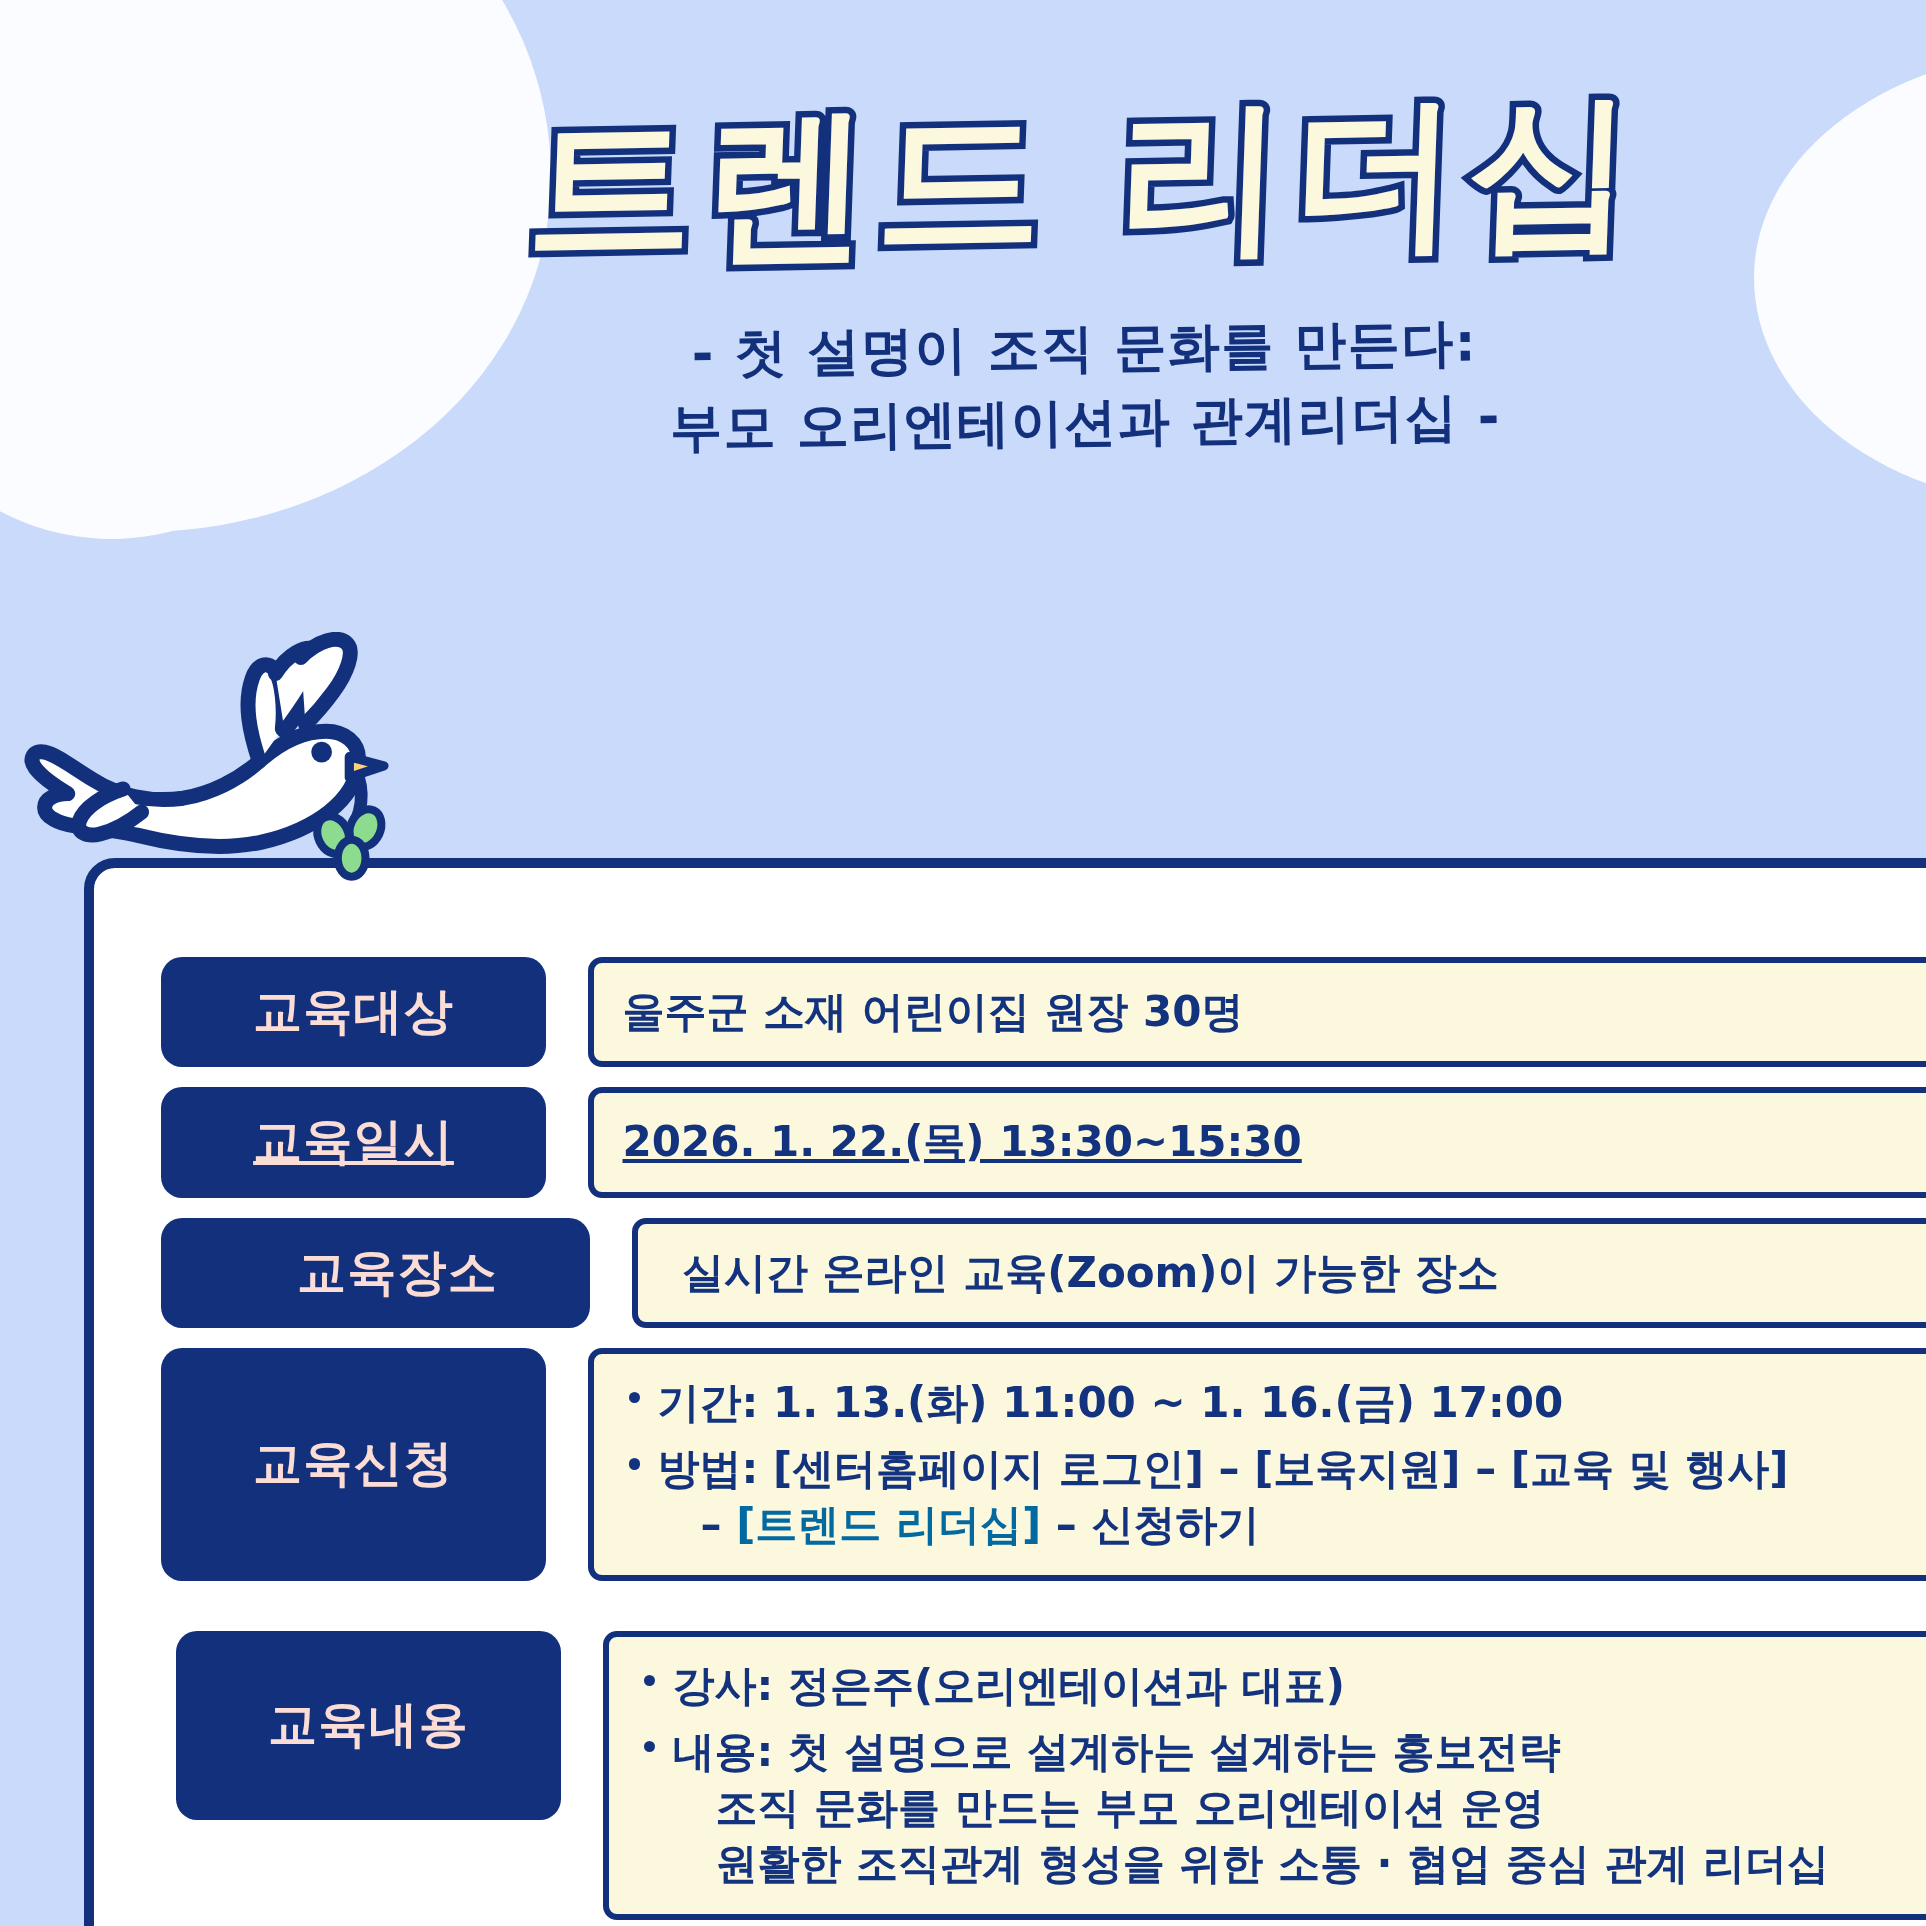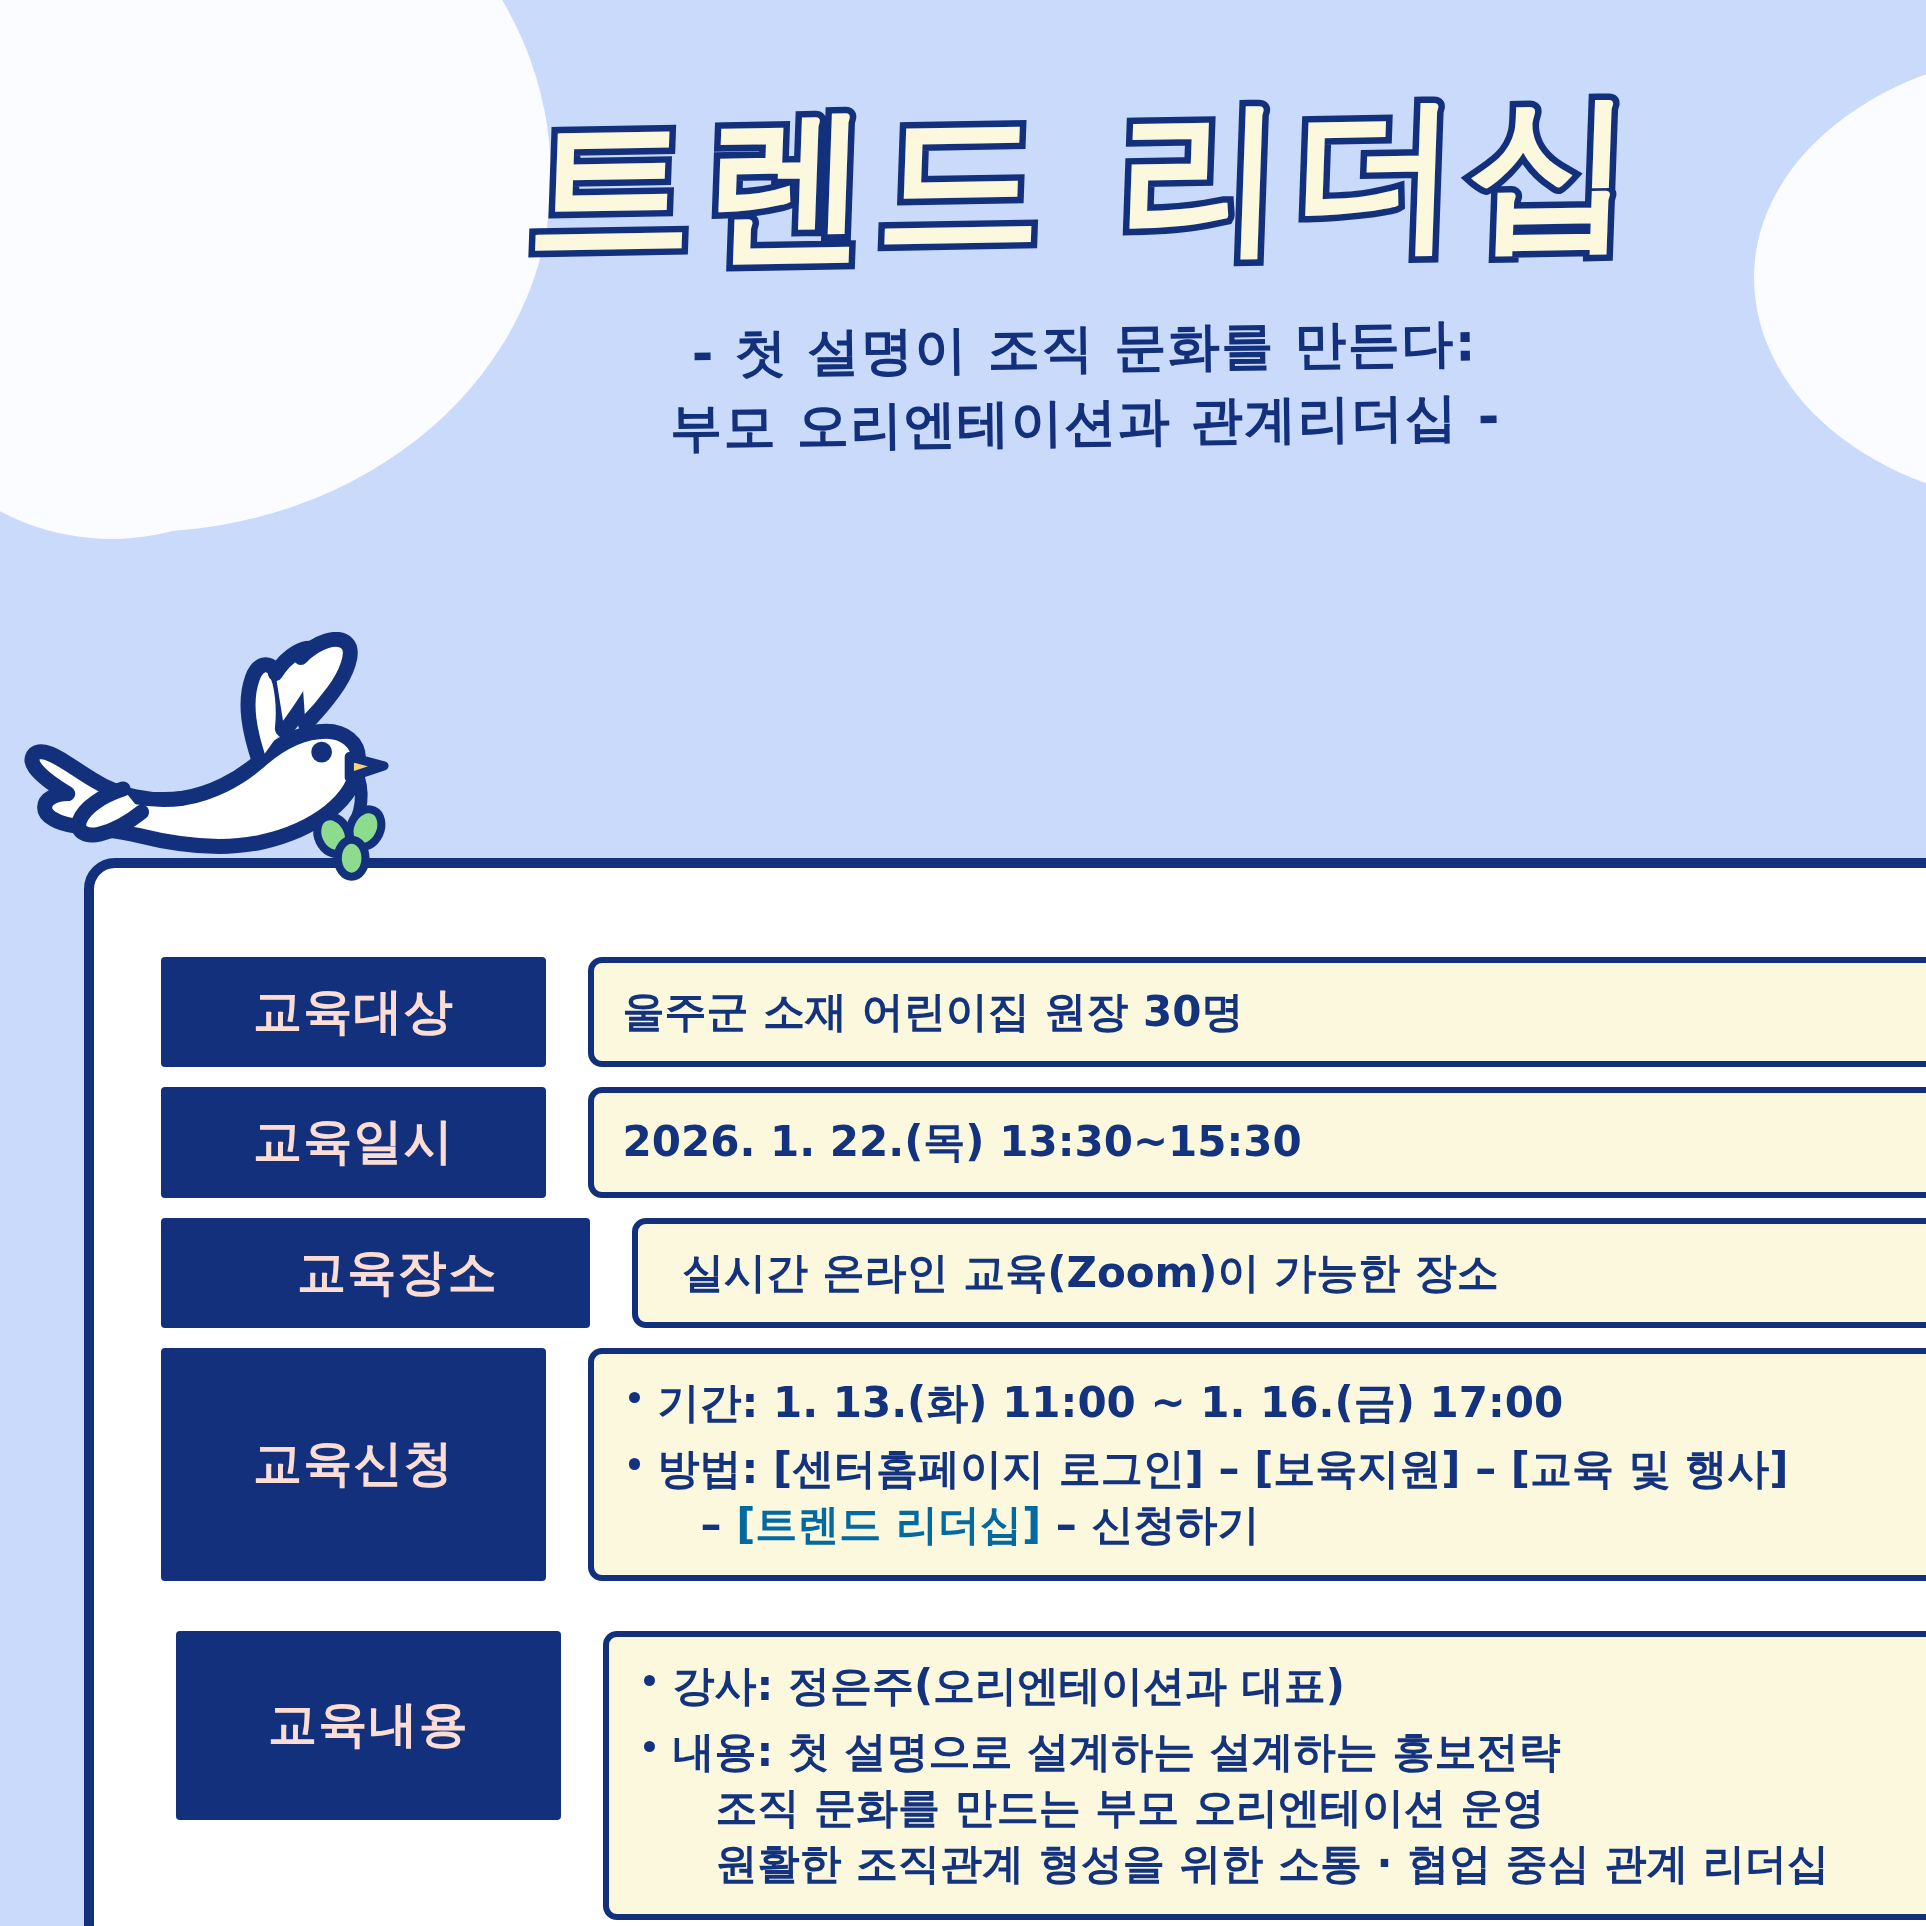--- a/index.html
+++ b/index.html
@@ -55,36 +55,36 @@
   
   .card{
     position:absolute;left:84px;top:858px;width:1964px;height:1329px;
     background:#FFFFFF;border:10px solid #12307C;border-radius:31px;
     z-index:5;box-sizing:border-box;
     padding:89px 0 0 0;
   }
   .row{display:flex;align-items:stretch;padding:0 71px 0 67px;margin-bottom:20px;}
   .row:last-child{margin-bottom:0;}
   .label{
-    flex:0 0 385px;background:#12307C;border-radius:4px;
+    flex:0 0 385px;background:#12307C;border-radius:21px;
     display:flex;align-items:center;justify-content:center;
     color:#FBDDD5;font-weight:bold;font-size:49px;letter-spacing:1.2px;
     font-family:"DejaVu Sans","Liberation Sans",sans-serif;
   }
   .value{
     flex:1;margin-left:42px;background:#FBF8DE;
     border:6.2px solid #12307C;border-radius:14px;
     box-sizing:border-box;
     display:flex;flex-direction:column;justify-content:center;
     padding:21px 28.5px;
     color:#14337E;font-weight:bold;font-size:42px;line-height:1.34;
     font-family:"DejaVu Sans","Liberation Sans",sans-serif;
   }
   .r1 .label,.r1 .value{min-height:110px;}
-  .r2 .label,.r2 .value{min-height:110px;}
+  .r2 .label,.r2 .value{min-height:110px;text-decoration:underline;}
   .r3 .label,.r3 .value{min-height:110px;padding-left:44px;}
   .r4 .label,.r4 .value{min-height:208px;}
   .r5 .label{min-height:189px;}
   .r5 .value{min-height:266px;}
   .r4{margin-bottom:50px;}
   .r5 .label{align-self:flex-start;height:189px;margin-left:15px;}
   .bullets{list-style:none;margin:0;padding:0;}
   .bullets li{position:relative;padding-left:35px;margin-bottom:10px;}
   .bullets li:last-child{margin-bottom:0;}
   .bullets li::before{

